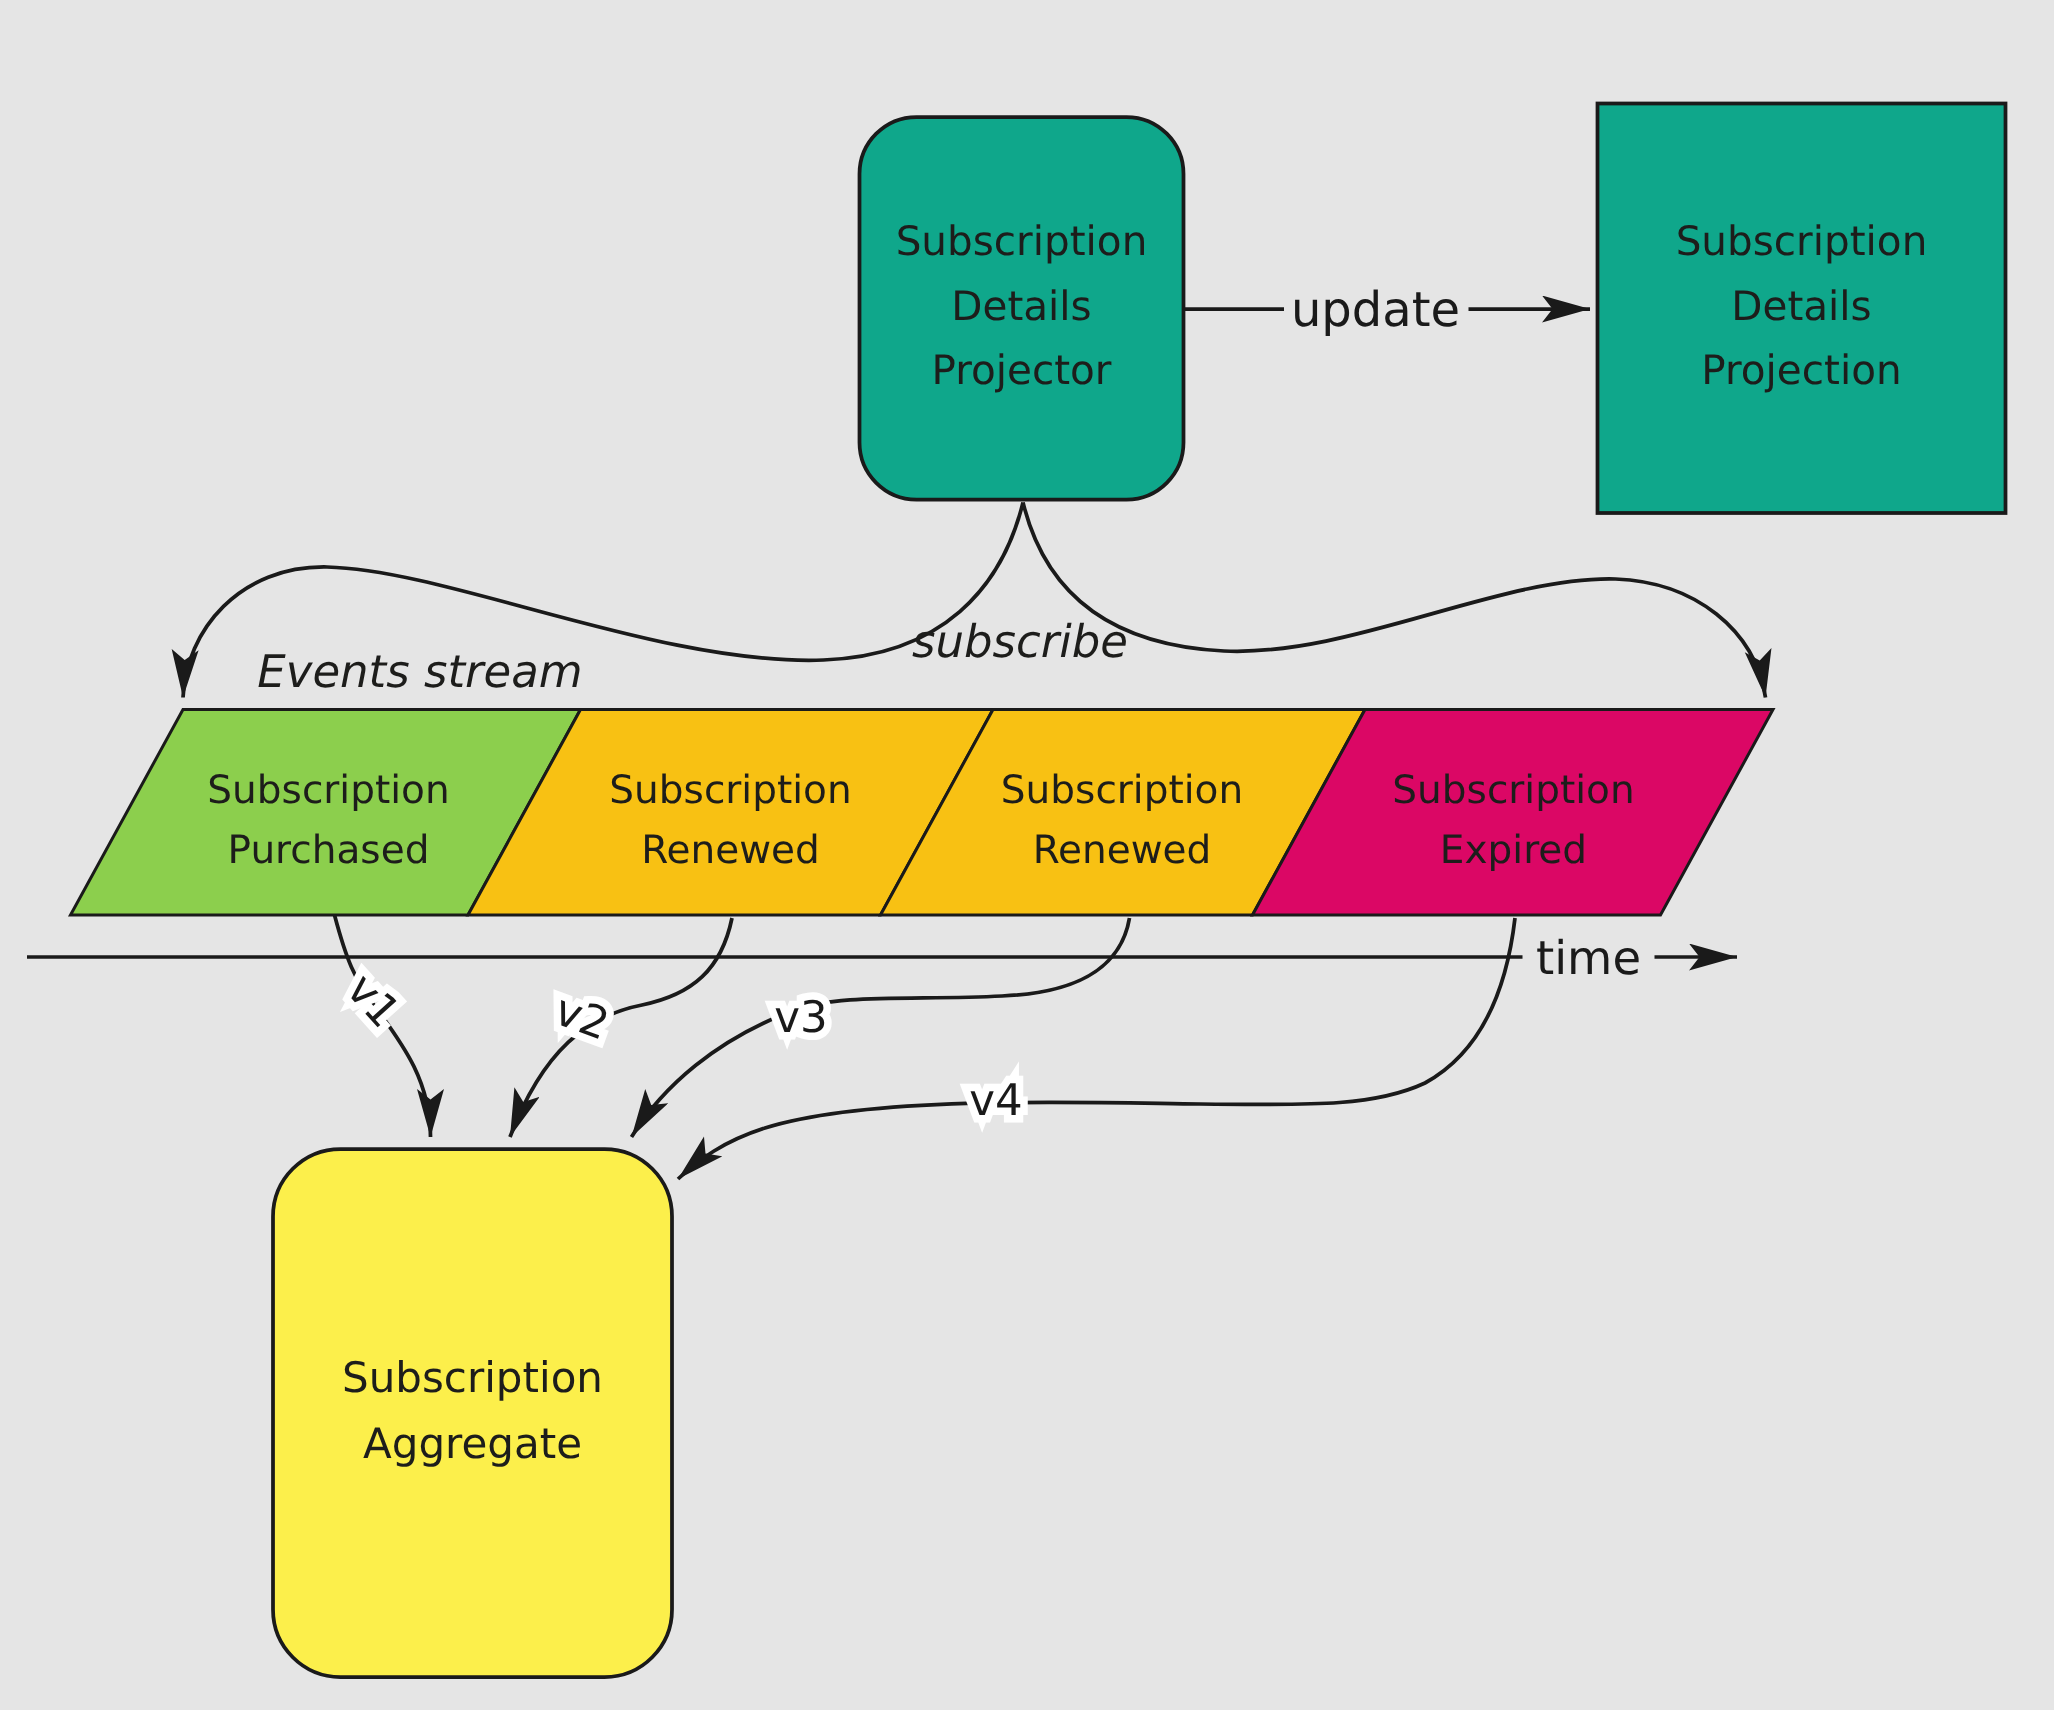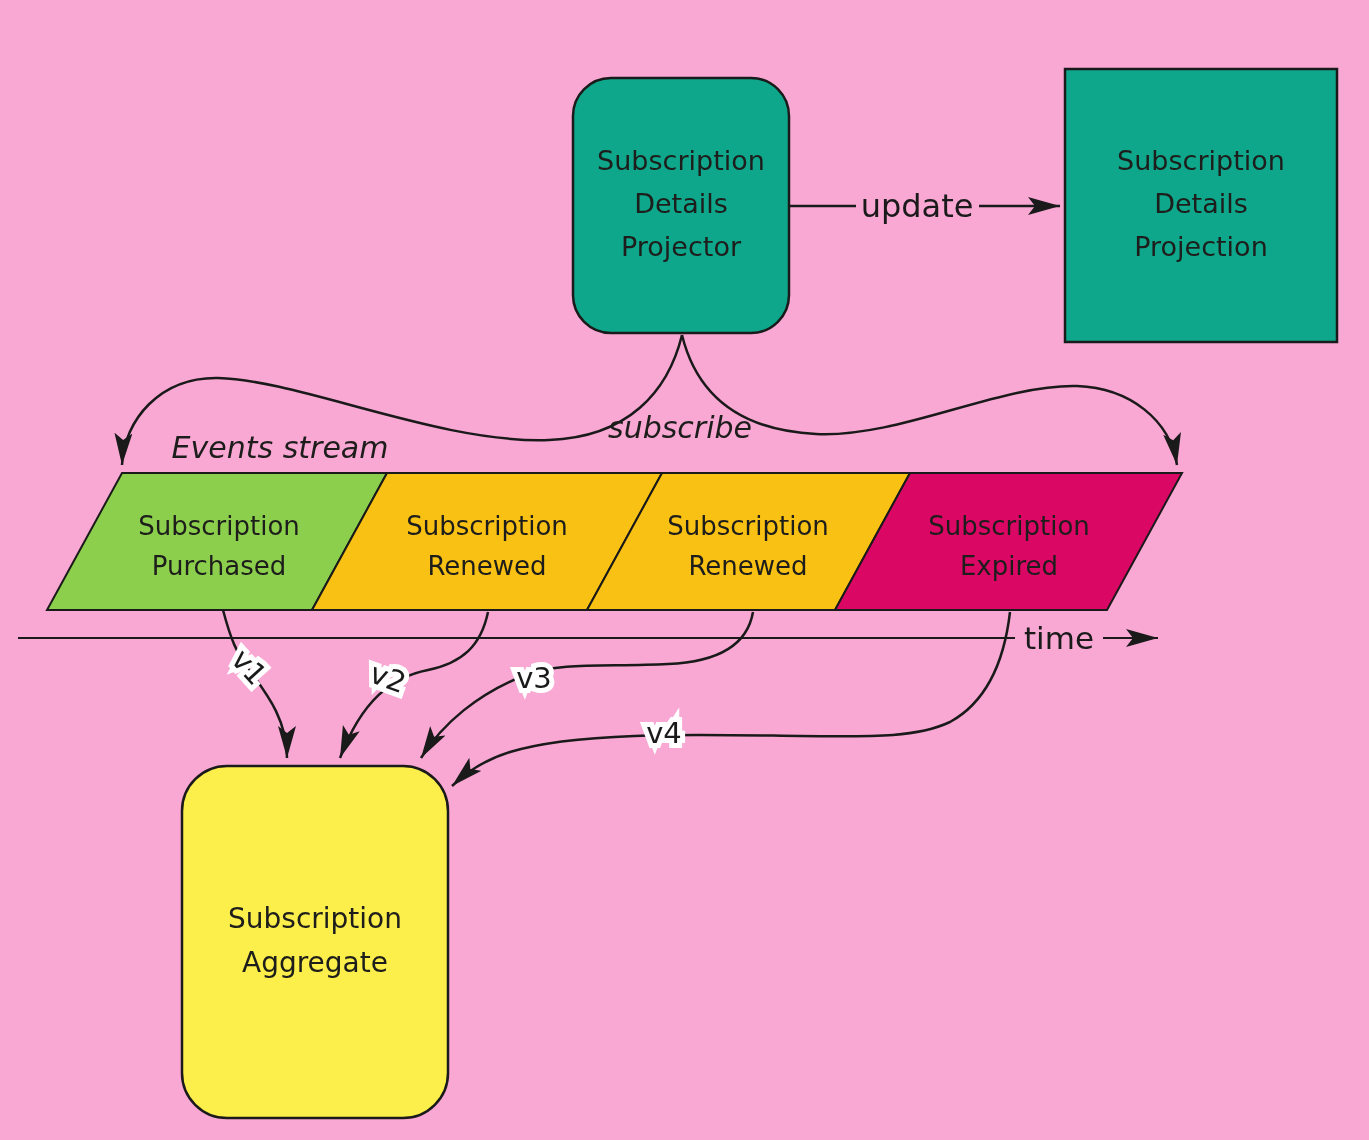--- a/index.html
+++ b/index.html
@@ -1,16 +1,16 @@
 <!DOCTYPE html>
 <html><head>
 <meta charset="utf-8">
 <style>
   html,body { margin:0; padding:0; background:#ffffff; }
-  .canvas { position:relative; width:1369px; height:1140px; background:#f9a8d4; overflow:hidden;
+  .canvas { position:relative; width:1369px; height:1140px; background:#e5e5e5; overflow:hidden;
             font-family:"DejaVu Sans", "Liberation Sans", sans-serif; }
   svg text { font-family:"DejaVu Sans", "Liberation Sans", sans-serif; }
   .node-label   { font-size:27px; fill:#1d1d1b; text-anchor:middle; }
   .event-label  { font-size:26px; fill:#1d1d1b; text-anchor:middle; }
   .agg-label    { font-size:28px; fill:#1d1d1b; text-anchor:middle; }
   .flow-label   { font-size:32px; fill:#1a1a1a; text-anchor:middle; }
   .axis-label   { font-size:31px; fill:#1a1a1a; text-anchor:middle; }
   .italic-label { font-size:30px; font-style:italic; fill:#1d1d1b; text-anchor:middle; }
   .version-label{ font-size:29px; fill:#1a1a1a; text-anchor:middle;
                   paint-order:stroke; stroke:#ffffff; stroke-width:10px; }

